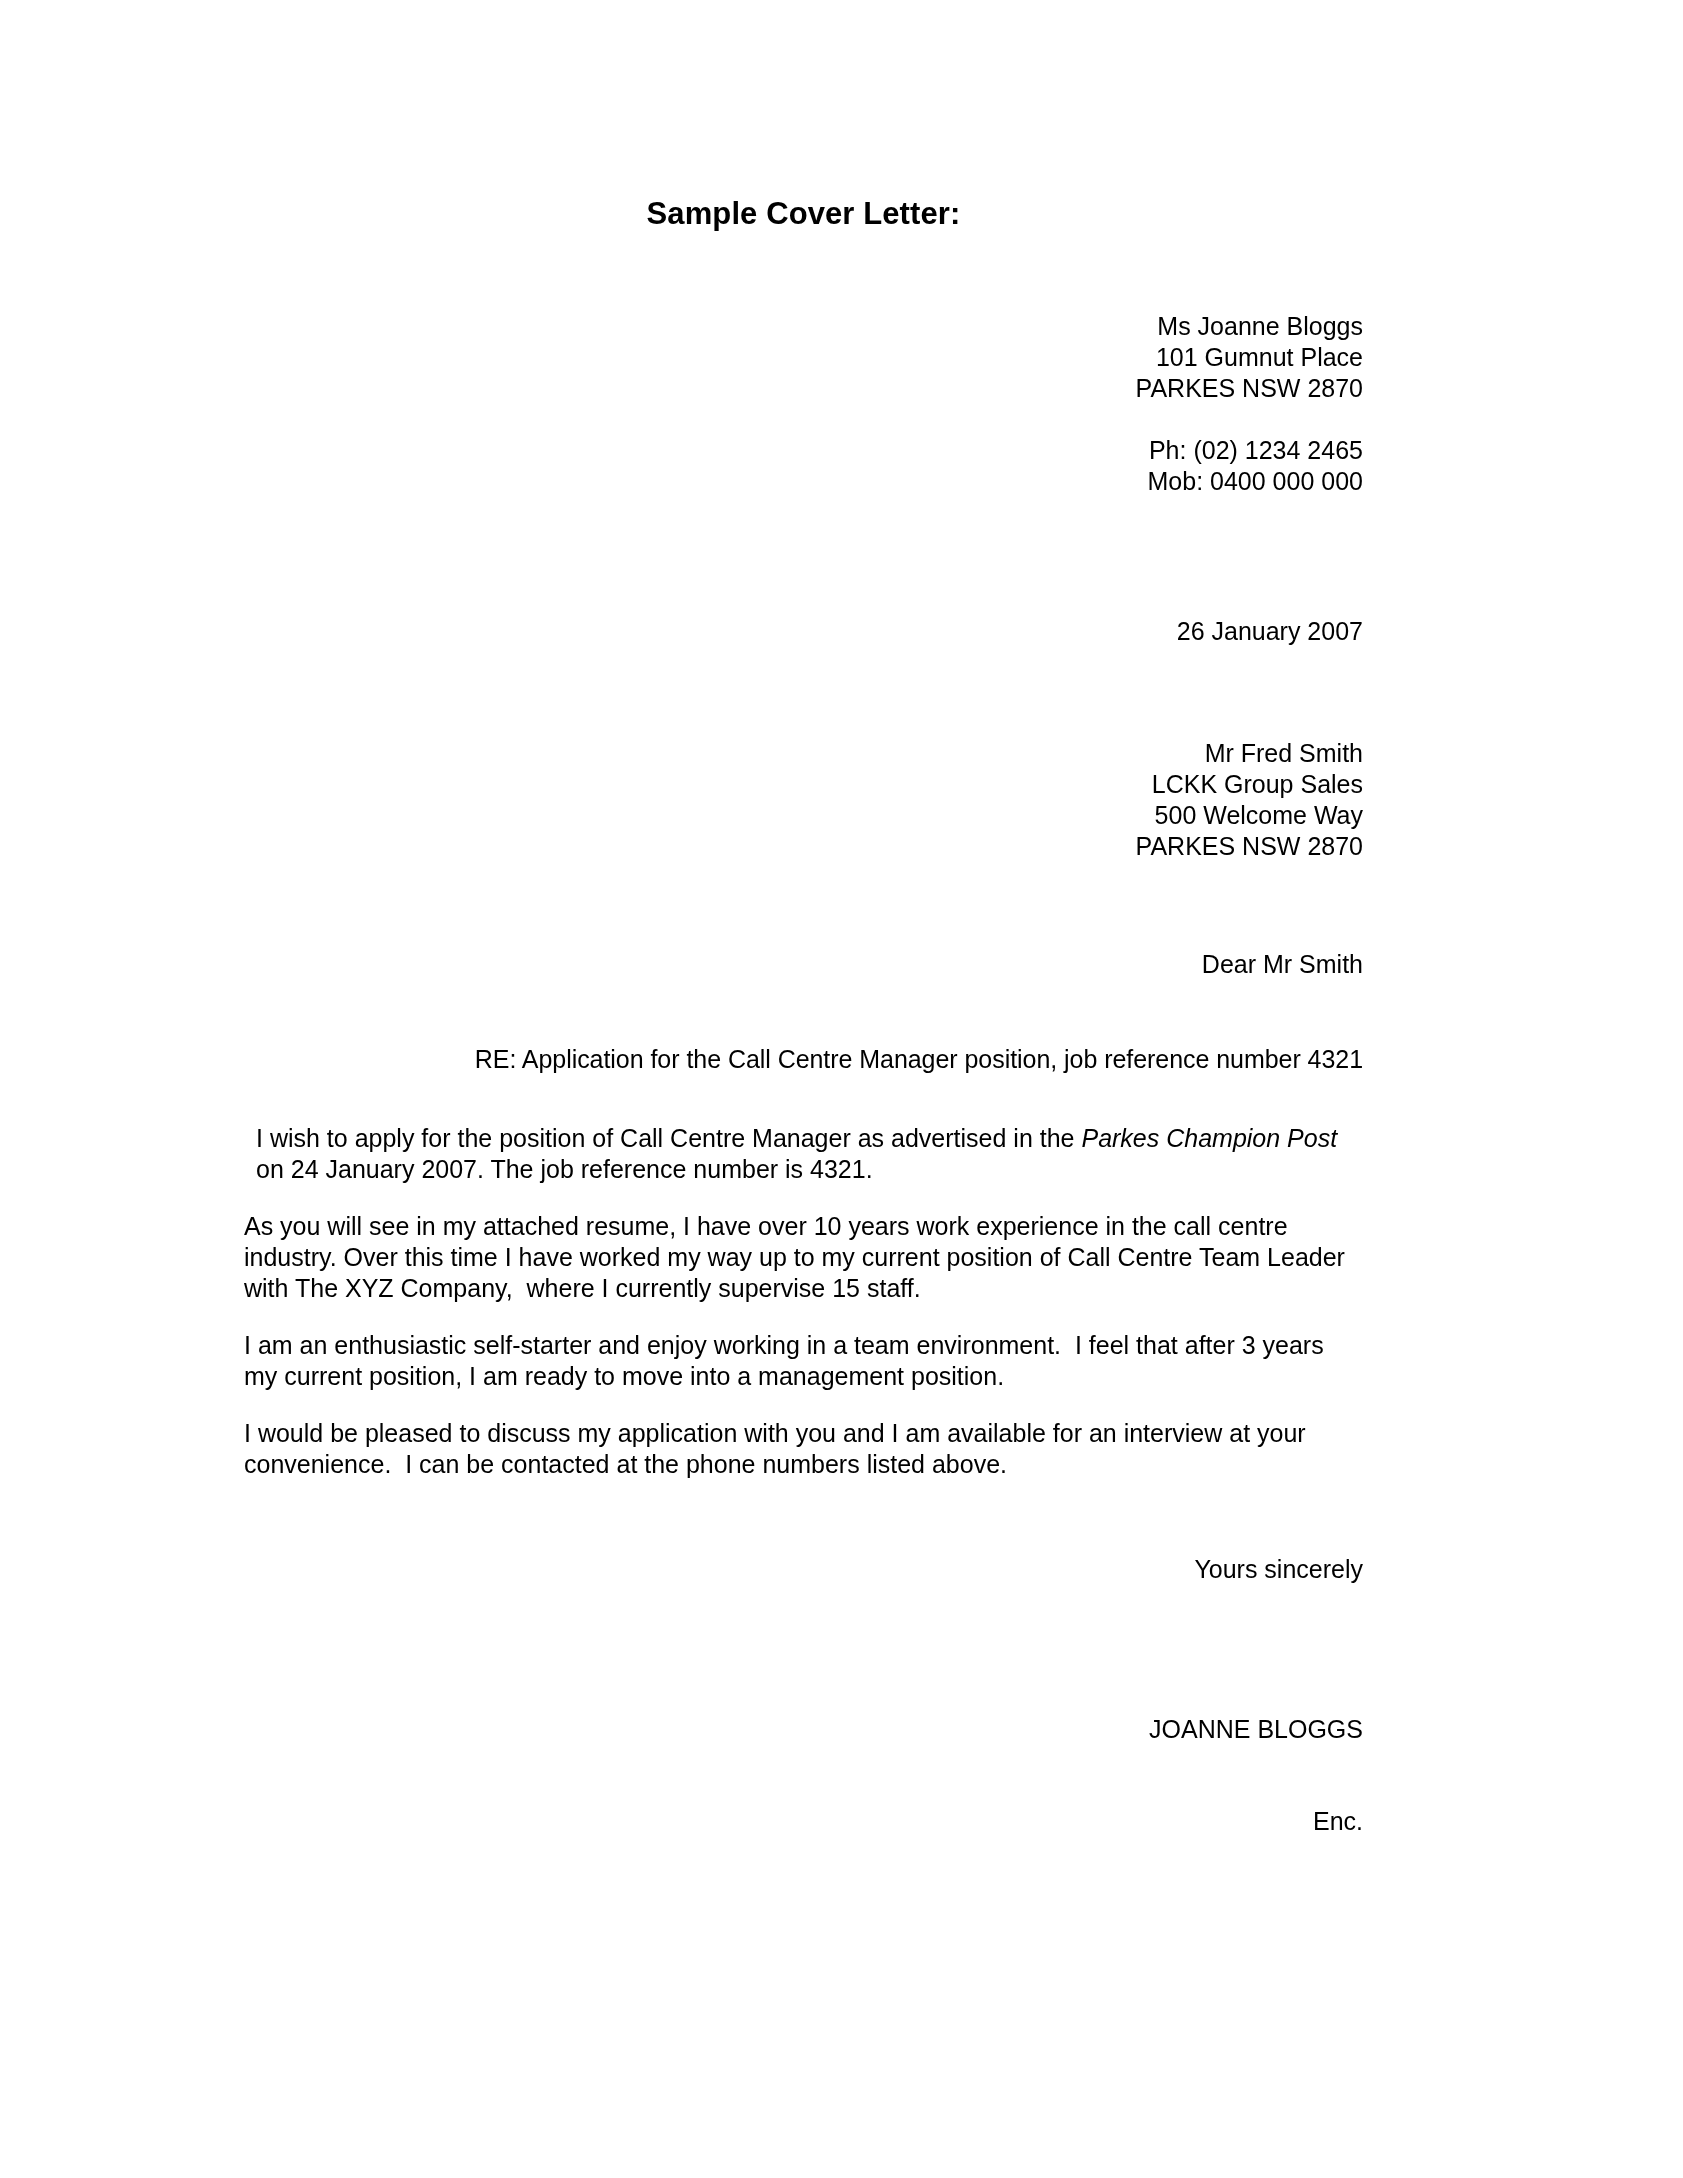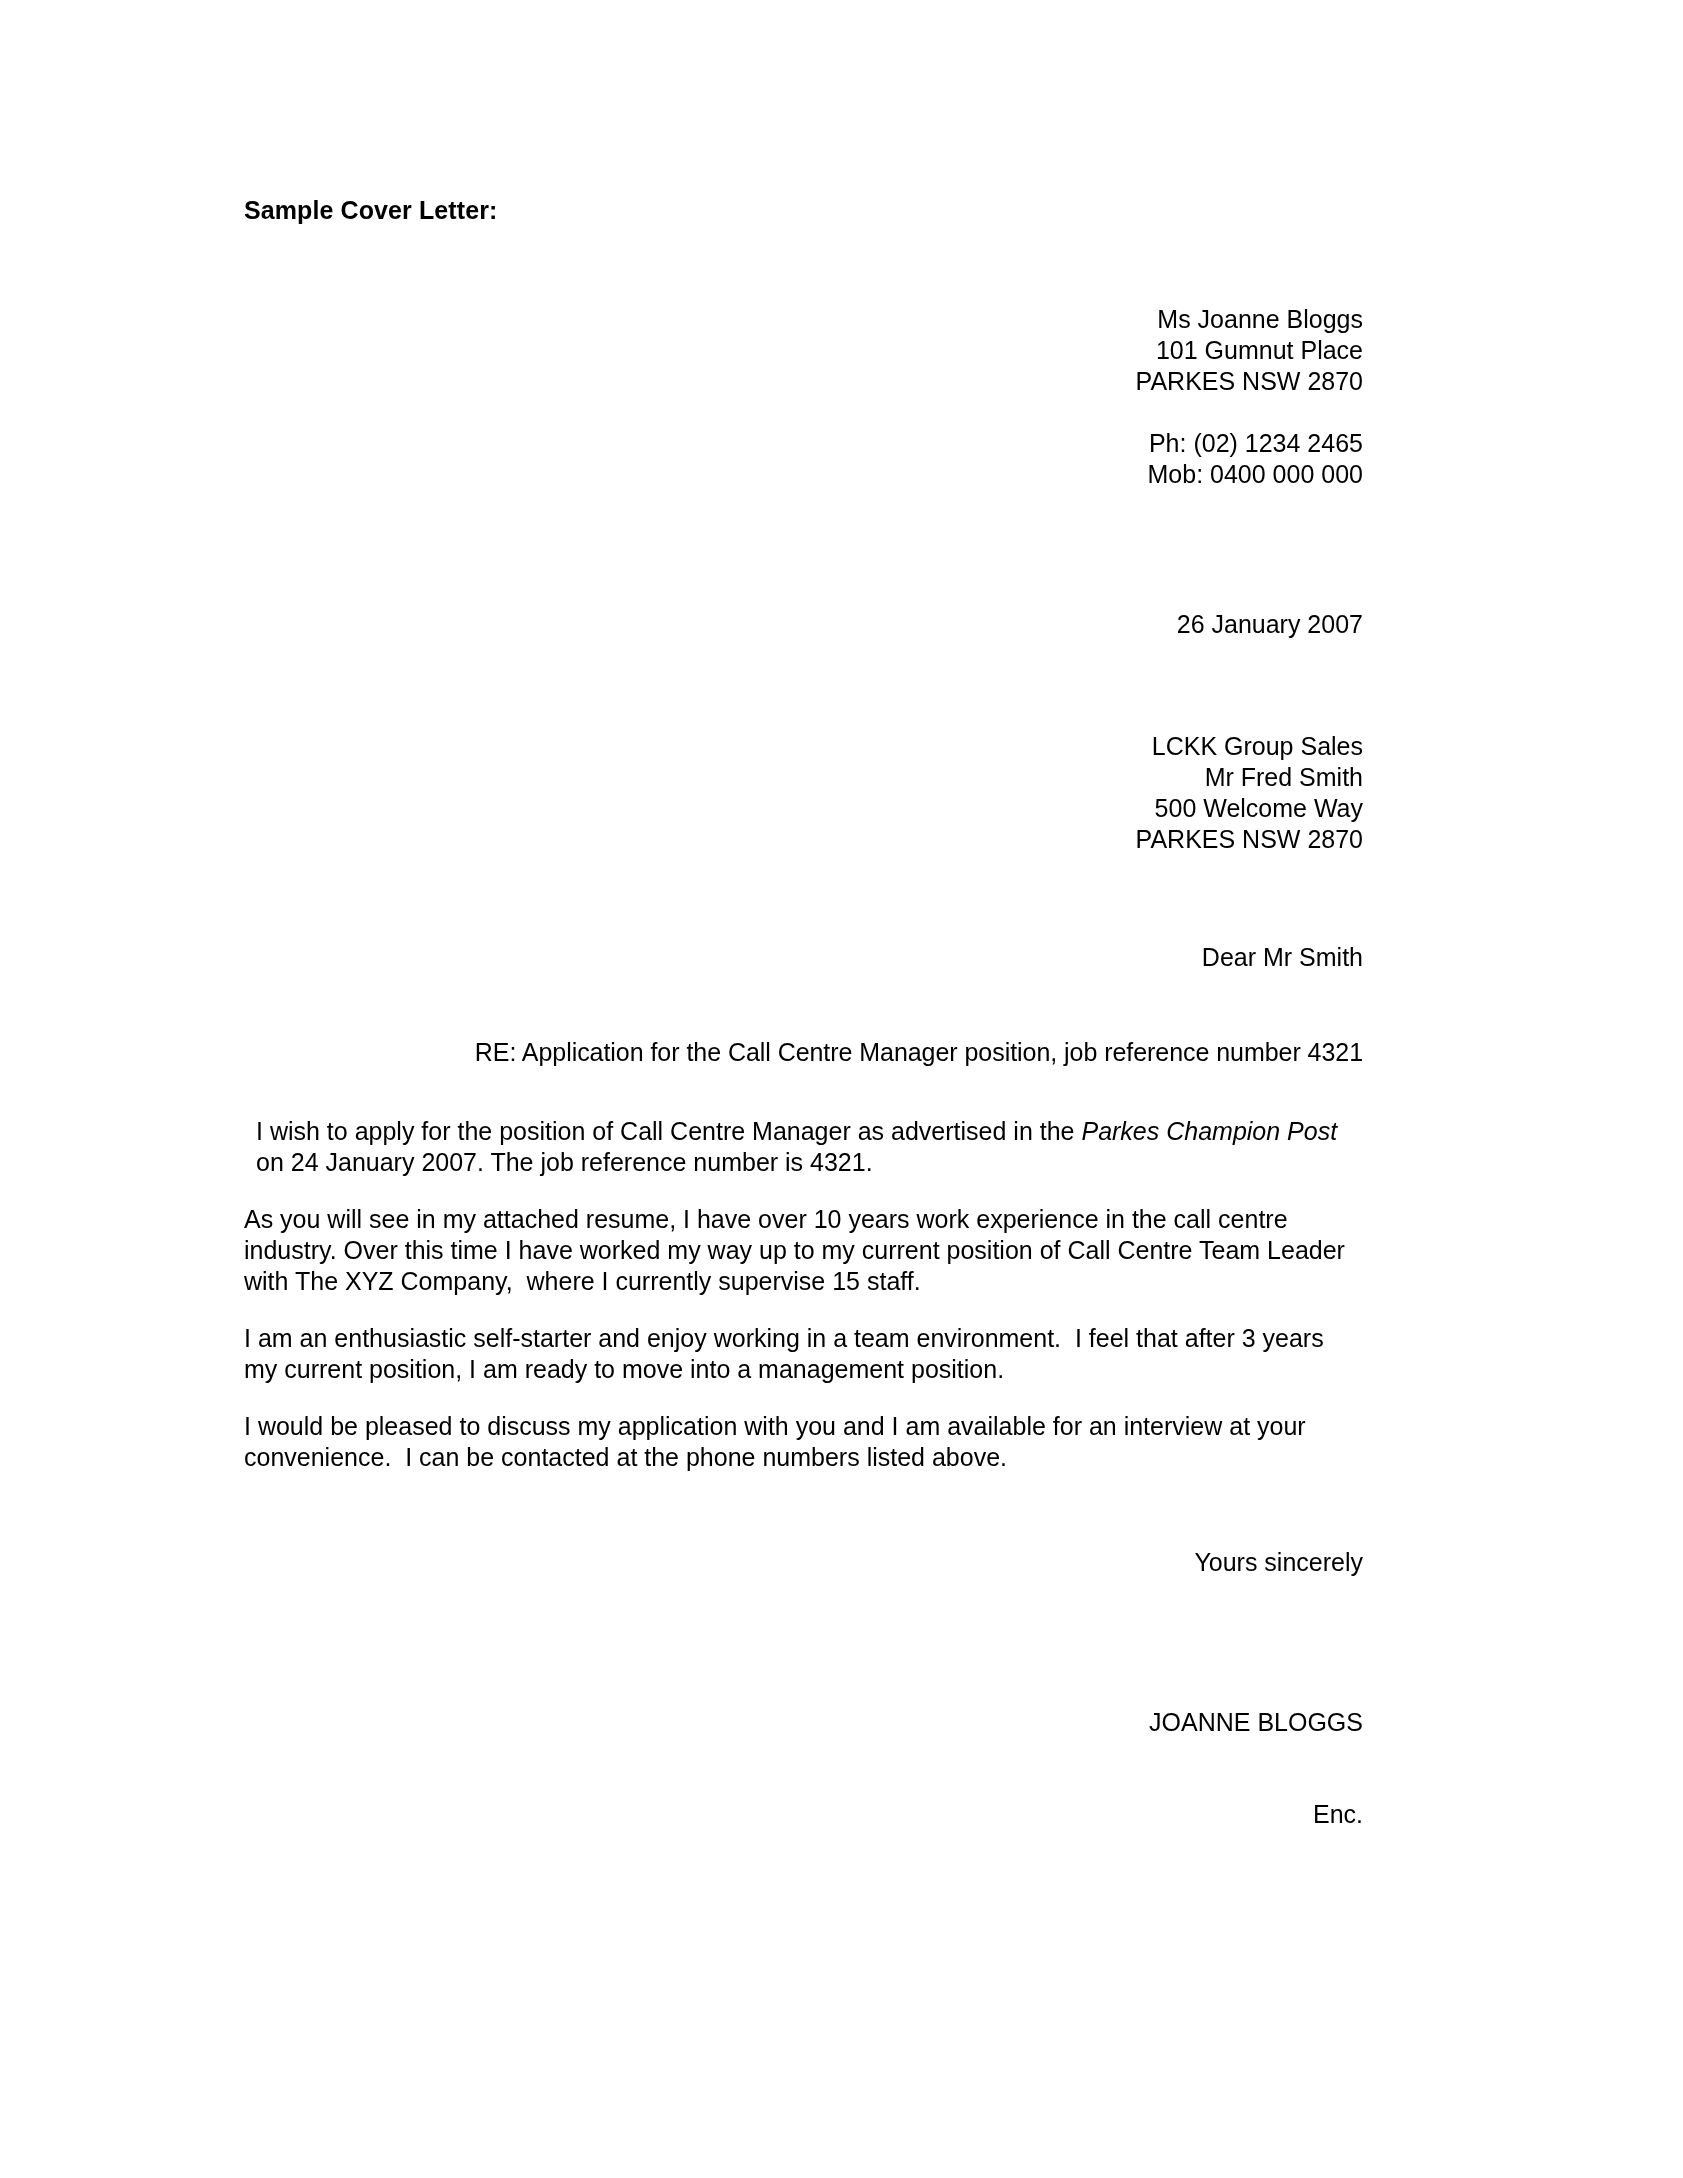--- a/index.html
+++ b/index.html
@@ -21,26 +21,27 @@
     overflow: hidden;
     box-sizing: border-box;
   }
   .sheet {
     position: absolute;
     left: 244px;
     top: 0;
     width: 1119px;
   }
   .doc-title {
-    font-size: 25px;
+    font-size: 31px;
     font-weight: bold;
     line-height: 1.3;
     margin: 0;
     padding-top: 194px;
     letter-spacing: 0.1px;
+    text-align: center;
   }
   .block {
     font-size: 25px;
     line-height: 31px;
     margin: 0;
     white-space: pre-wrap;
     text-align: right;
   }
   .sender-block {
     margin-left: 841px;
@@ -101,22 +102,22 @@
       <div class="block">101 Gumnut Place</div>
       <div class="block">PARKES NSW 2870</div>
       <div class="sender-gap"></div>
       <div class="block">Ph: (02) 1234 2465</div>
       <div class="block">Mob: 0400 000 000</div>
     </div>
 
     <div class="block date-block">26 January 2007</div>
 
     <div class="recipient-block">
+      <div class="block">Mr Fred Smith</div>
       <div class="block">LCKK Group Sales</div>
-      <div class="block">Mr Fred Smith</div>
       <div class="block">500 Welcome Way</div>
       <div class="block">PARKES NSW 2870</div>
     </div>
 
     <div class="block salutation">Dear Mr Smith</div>
 
     <div class="block re-line">RE: Application for the Call Centre Manager position, job reference number 4321</div>
 
     <p class="para para-first"><span>I wish to apply for the position of Call Centre Manager as advertised in the </span><span class="italic">Parkes Champion Post</span><span> on 24 January 2007. The job reference number is 4321.</span></p>
 

